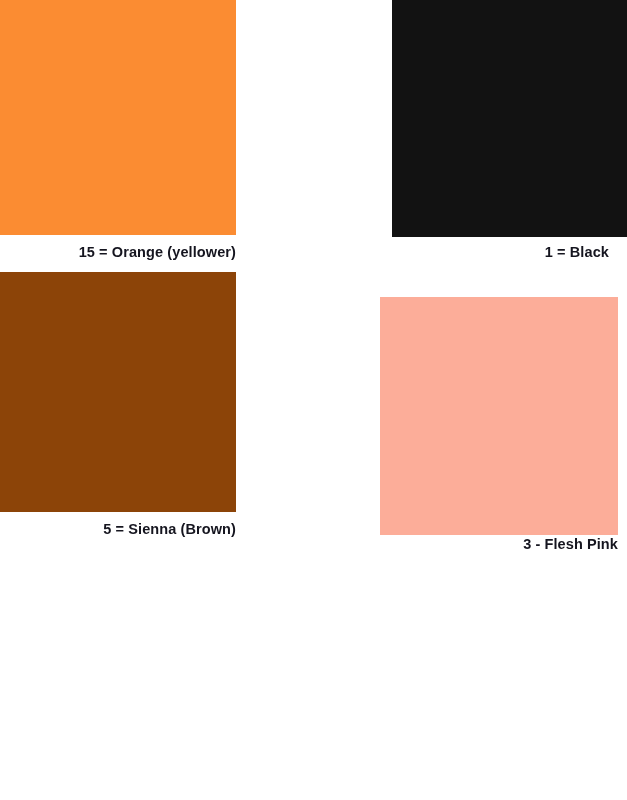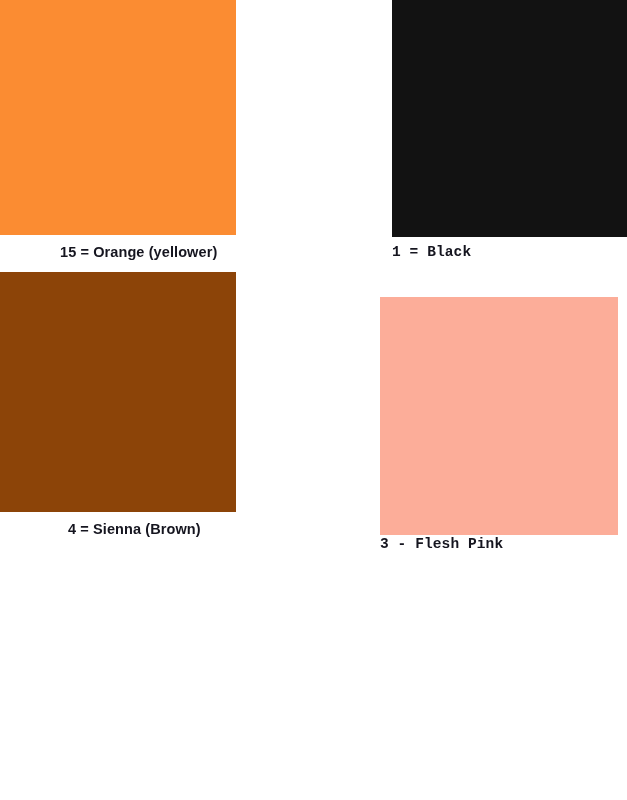--- a/index.html
+++ b/index.html
@@ -32,26 +32,24 @@
     position: absolute;
     font-family: "Liberation Sans", sans-serif;
     font-weight: bold;
     font-size: 14.5px;
     line-height: 17px;
     color: #15151f;
     white-space: nowrap;
     letter-spacing: 0.1px;
   }
   .label-left {
-    text-align: left;
-    margin-left: 43px;
+    text-align: right;
   }
   .label-center {
-    text-align: left;
-    font-family: Liberation Mono, monospace;
+    text-align: right;
   }
 
   
   #entry-orange .swatch-chip {
     left: 0px;
     top: 0px;
     width: 236px;
     height: 235px;
   }
   #entry-orange .swatch-label {
@@ -109,21 +107,21 @@
     <div class="swatch-label label-left" style="color: rgb(21, 21, 31);">15 = Orange (yellower)</div>
   </div>
 
   <div class="swatch-entry" id="entry-black">
     <div class="swatch-chip" style="background-color: rgb(18, 18, 18);"></div>
     <div class="swatch-label label-center" style="color: rgb(21, 21, 31);">1 = Black</div>
   </div>
 
   <div class="swatch-entry" id="entry-sienna">
     <div class="swatch-chip" style="background-color: rgb(140, 68, 8);"></div>
-    <div class="swatch-label label-left" style="color: rgb(21, 21, 31);">4 = Sienna (Brown)</div>
+    <div class="swatch-label label-left" style="color: rgb(21, 21, 31);">5 = Sienna (Brown)</div>
   </div>
 
   <div class="swatch-entry" id="entry-pink">
     <div class="swatch-chip" style="background-color: rgb(252, 173, 153);"></div>
     <div class="swatch-label label-center" style="color: rgb(21, 21, 31);">3 - Flesh Pink</div>
   </div>
 
 </div>
 
 </body></html>

